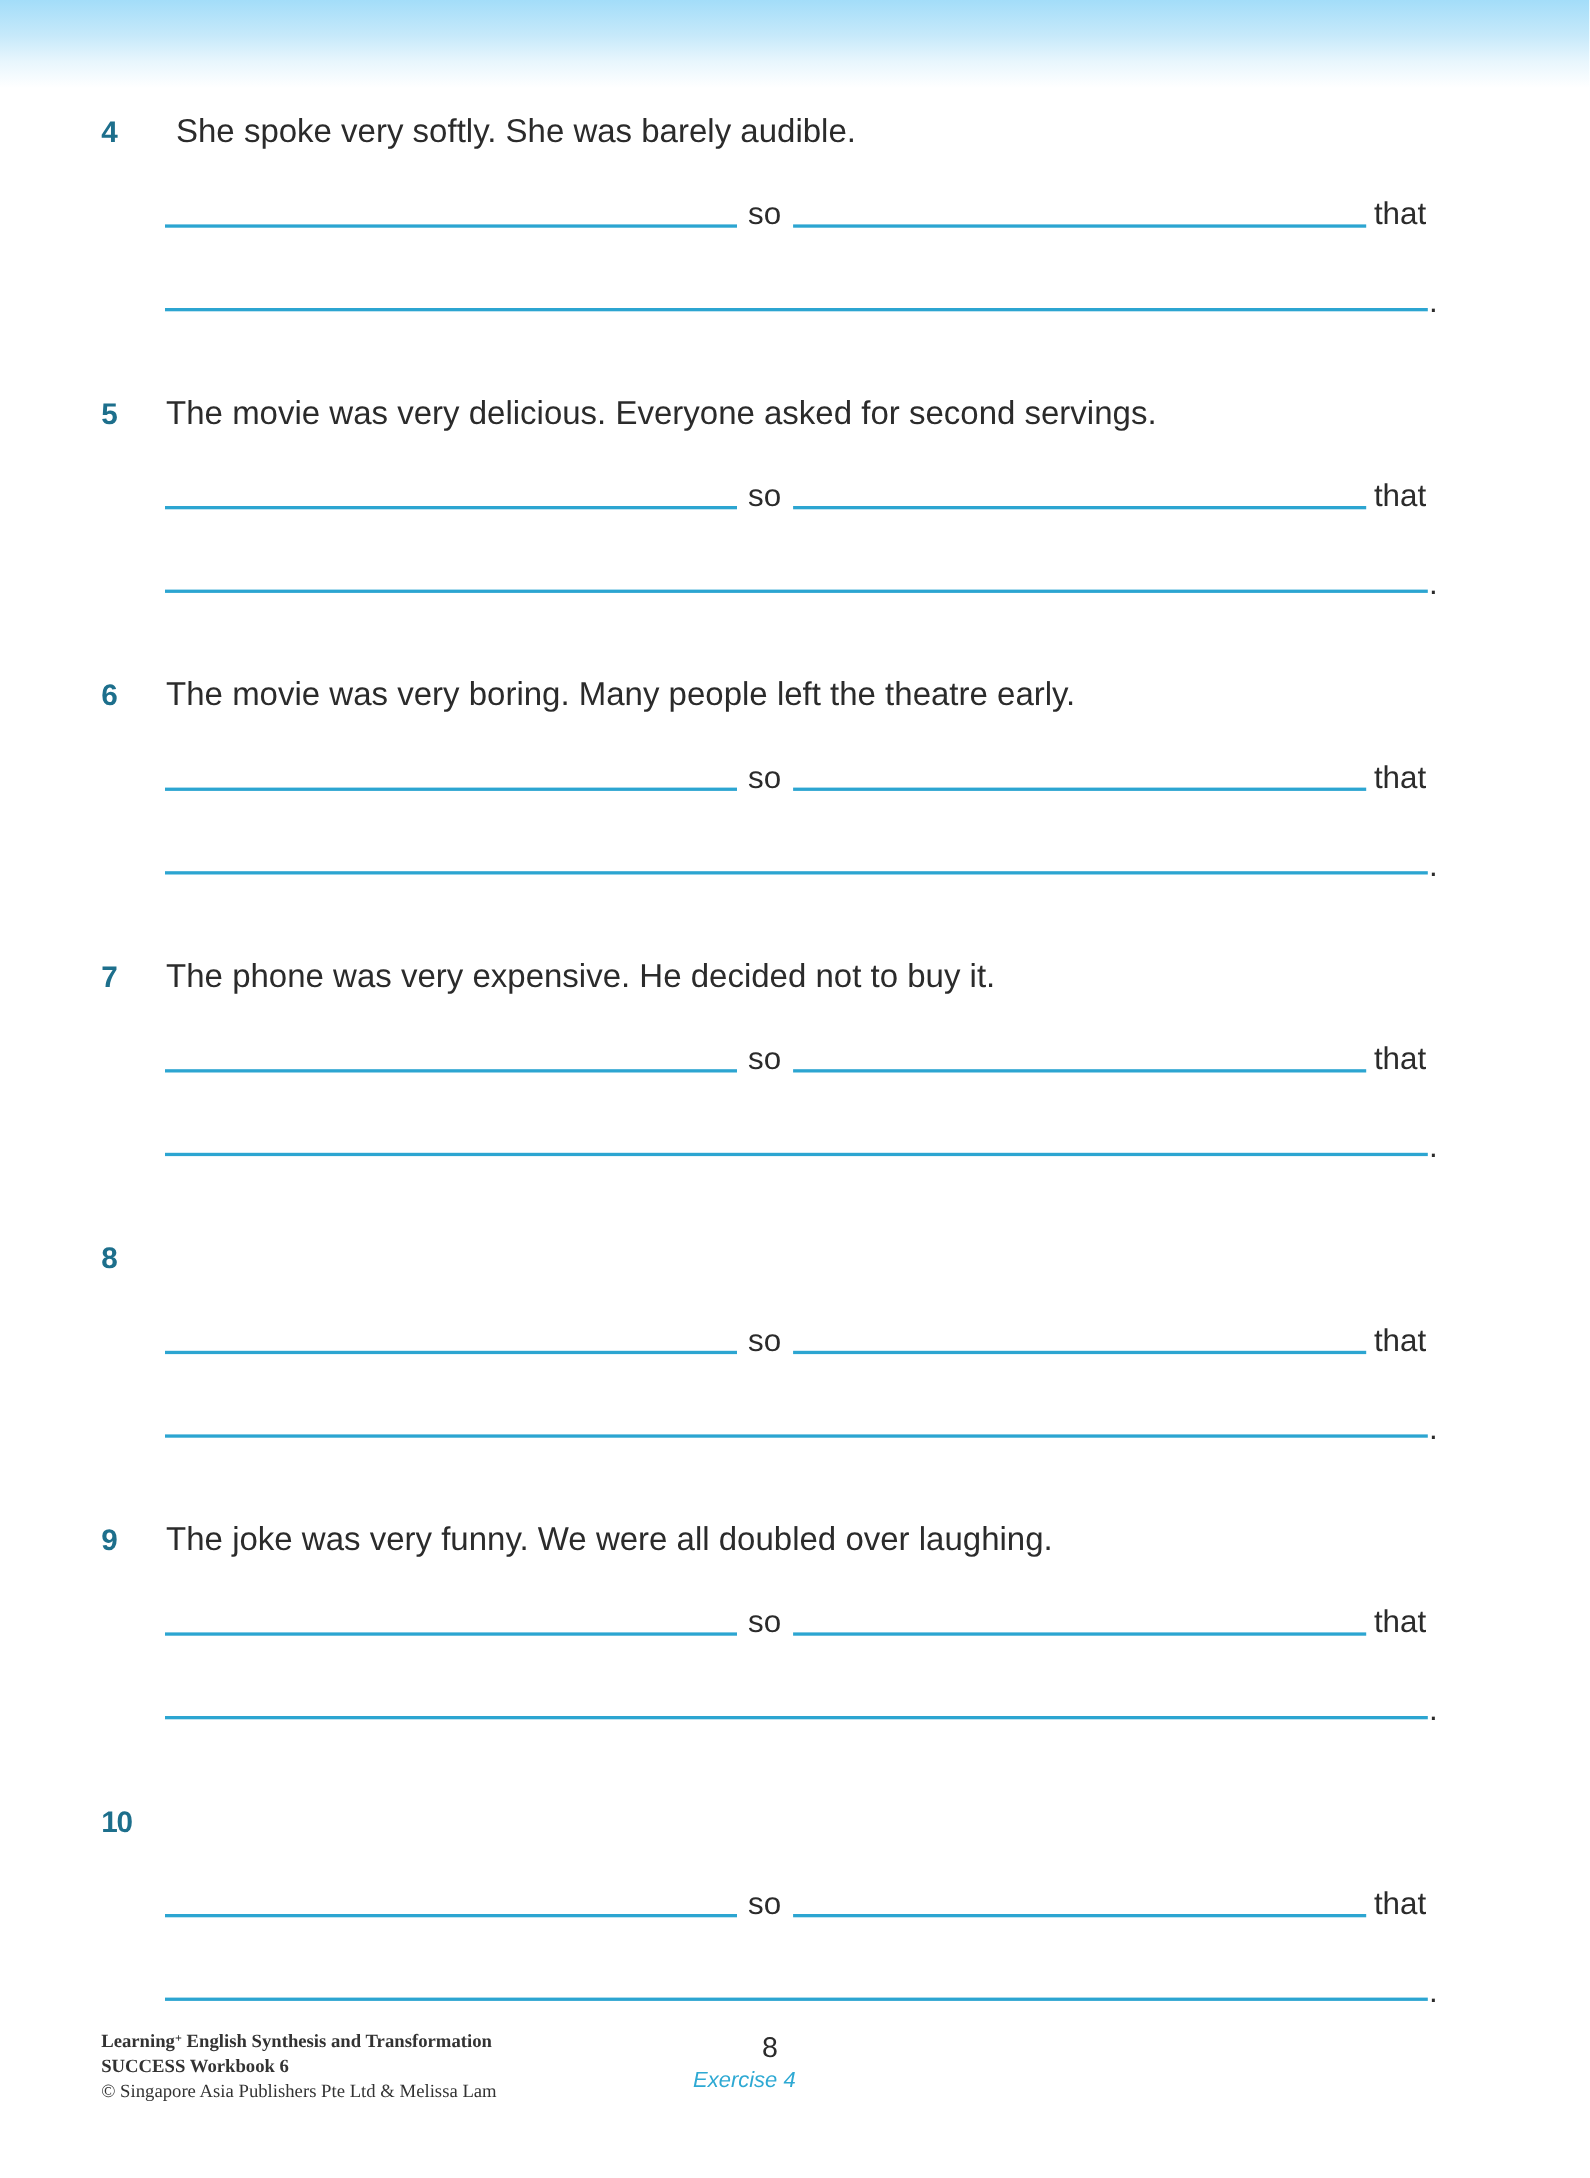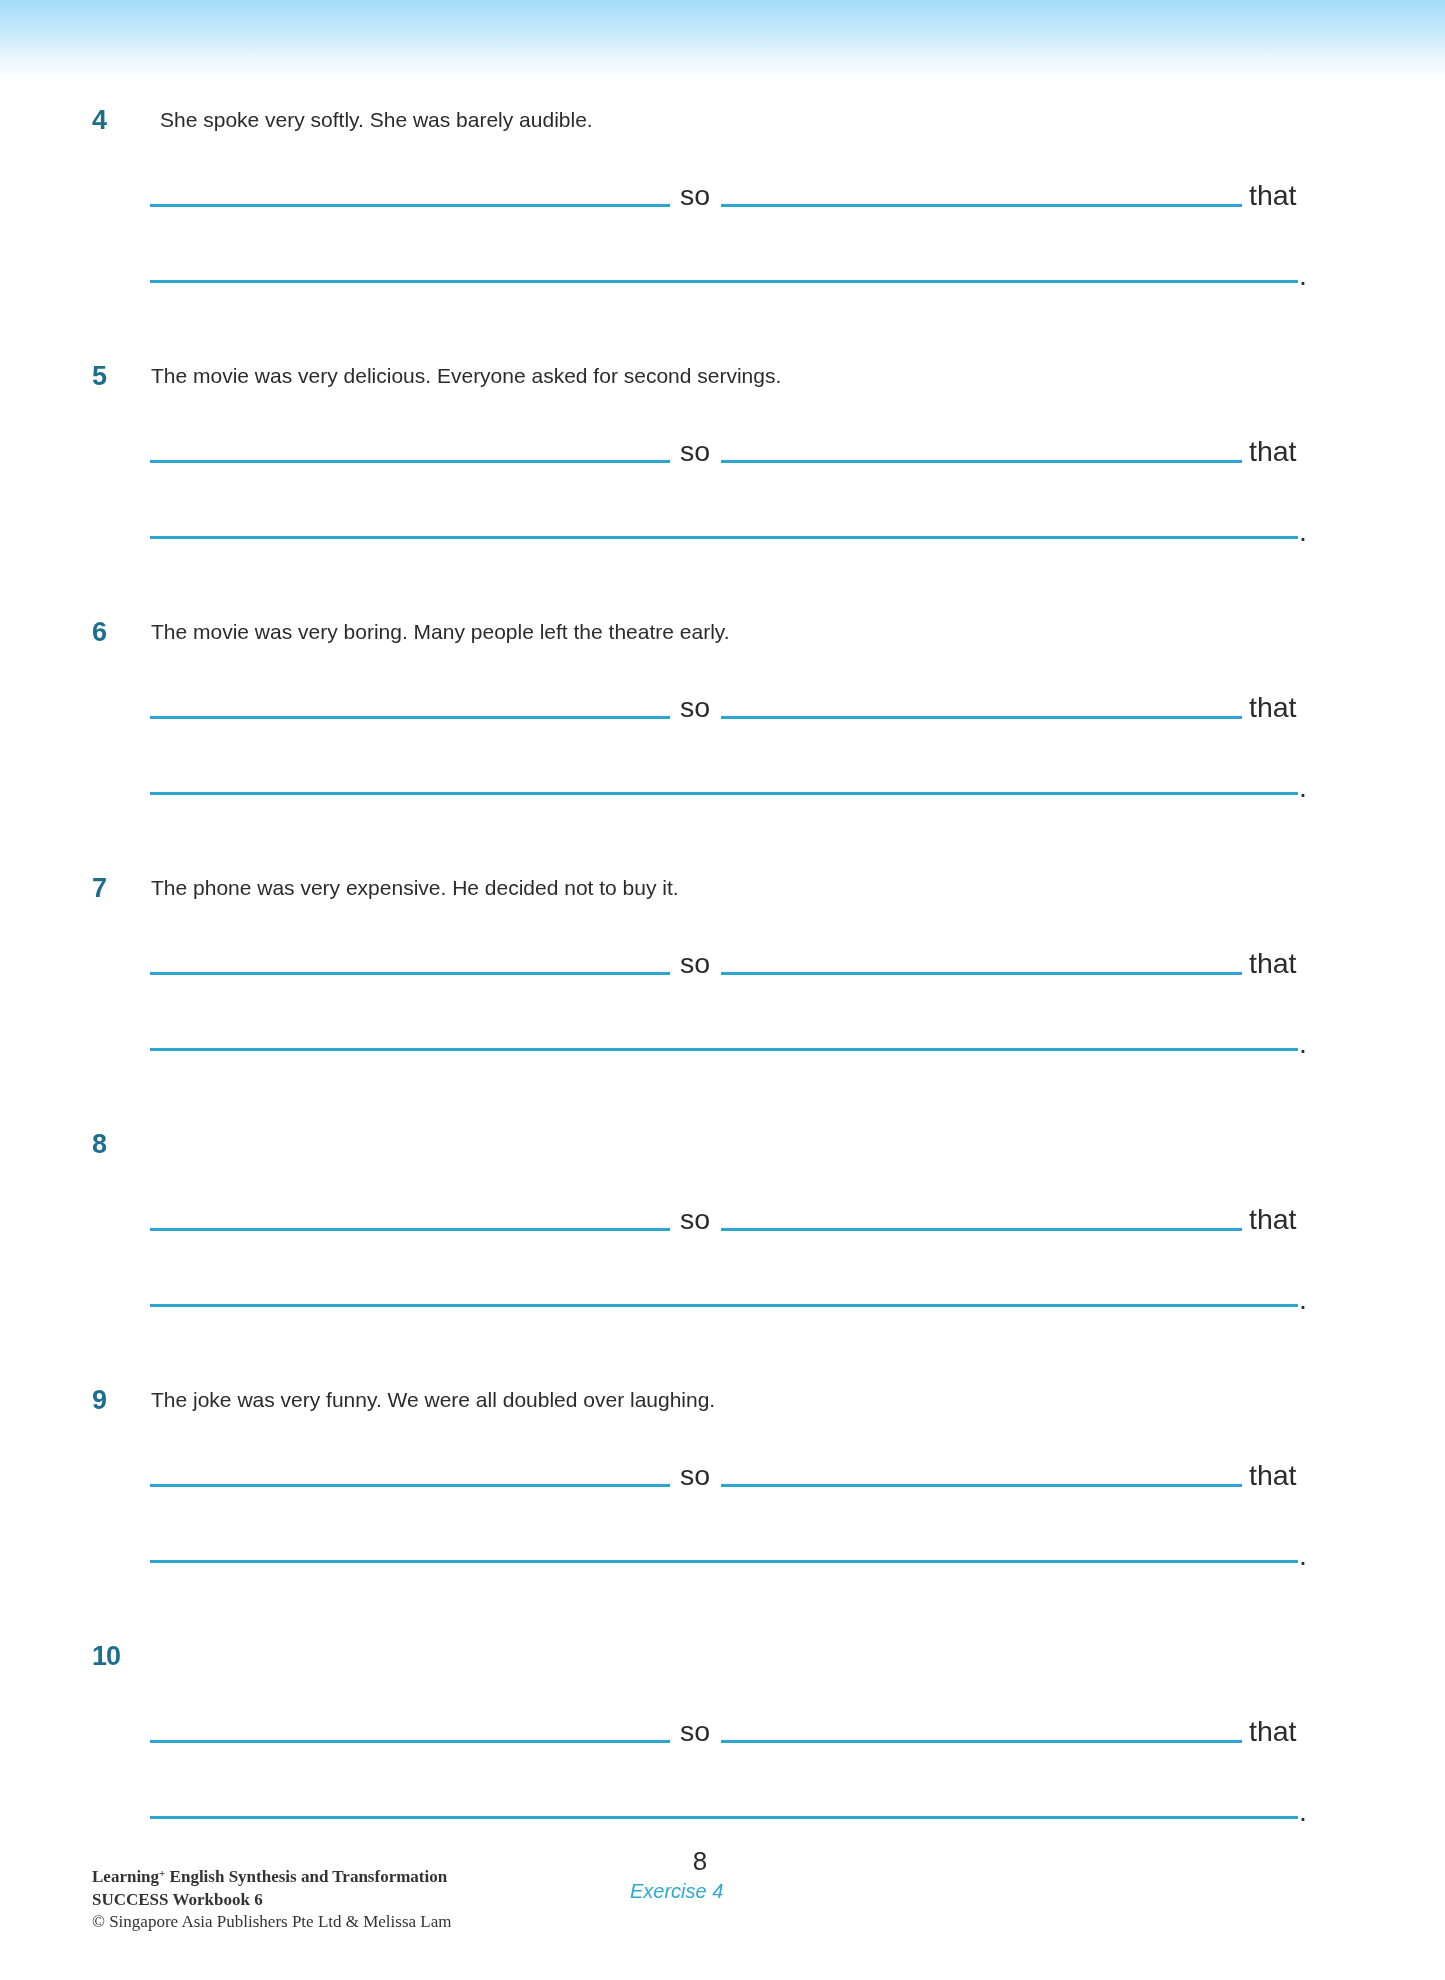--- a/index.html
+++ b/index.html
@@ -12,30 +12,30 @@
     position: absolute; left: 0; top: 0; width: 1445px; height: 80px;
     background: linear-gradient(to bottom, #a3ddf9 0%, #c6e9fa 40%, #e8f6fd 70%, #ffffff 100%);
   }
   .question { position: absolute; left: 0; width: 1445px; height: 240px; }
   .q-num {
     position: absolute; left: 92px; top: 0; font-size: 27px; font-weight: bold;
     color: #1d6f8c; line-height: 34px;
   }
   .q-num.two { left: 92px; letter-spacing: -1px; }
   .q-text {
-    position: absolute; left: 151px; top: 0; font-size: 21px; color: #2b2b2b;
+    position: absolute; left: 151px; top: 0; font-size: 30px; color: #2b2b2b;
     line-height: 34px; white-space: nowrap;
   }
   .rule { position: absolute; height: 3px; background: #2ca5d1; }
   .word {
     position: absolute; font-size: 28.5px; color: #2b2b2b; line-height: 34px;
   }
   .footer-left {
     position: absolute; left: 92px; top: 1842px;
-    font-family: "Liberation Serif", serif; font-size: 17px; color: #333; line-height: 22.5px; margin-top: 20px;
+    font-family: "Liberation Serif", serif; font-size: 17px; color: #333; line-height: 22.5px;
   }
   .footer-left .b { font-weight: bold; }
   .footer-left sup { font-size: 11px; vertical-align: 5px; }
   .page-num {
     position: absolute; left: 680px; top: 1846px; width: 40px; text-align: center;
     font-size: 26px; color: #2b2b2b;
   }
   .exercise {
     position: absolute; left: 630px; top: 1880px; width: 140px; text-align: left;
     font-size: 20px; font-style: italic; color: #2ea9d3;

